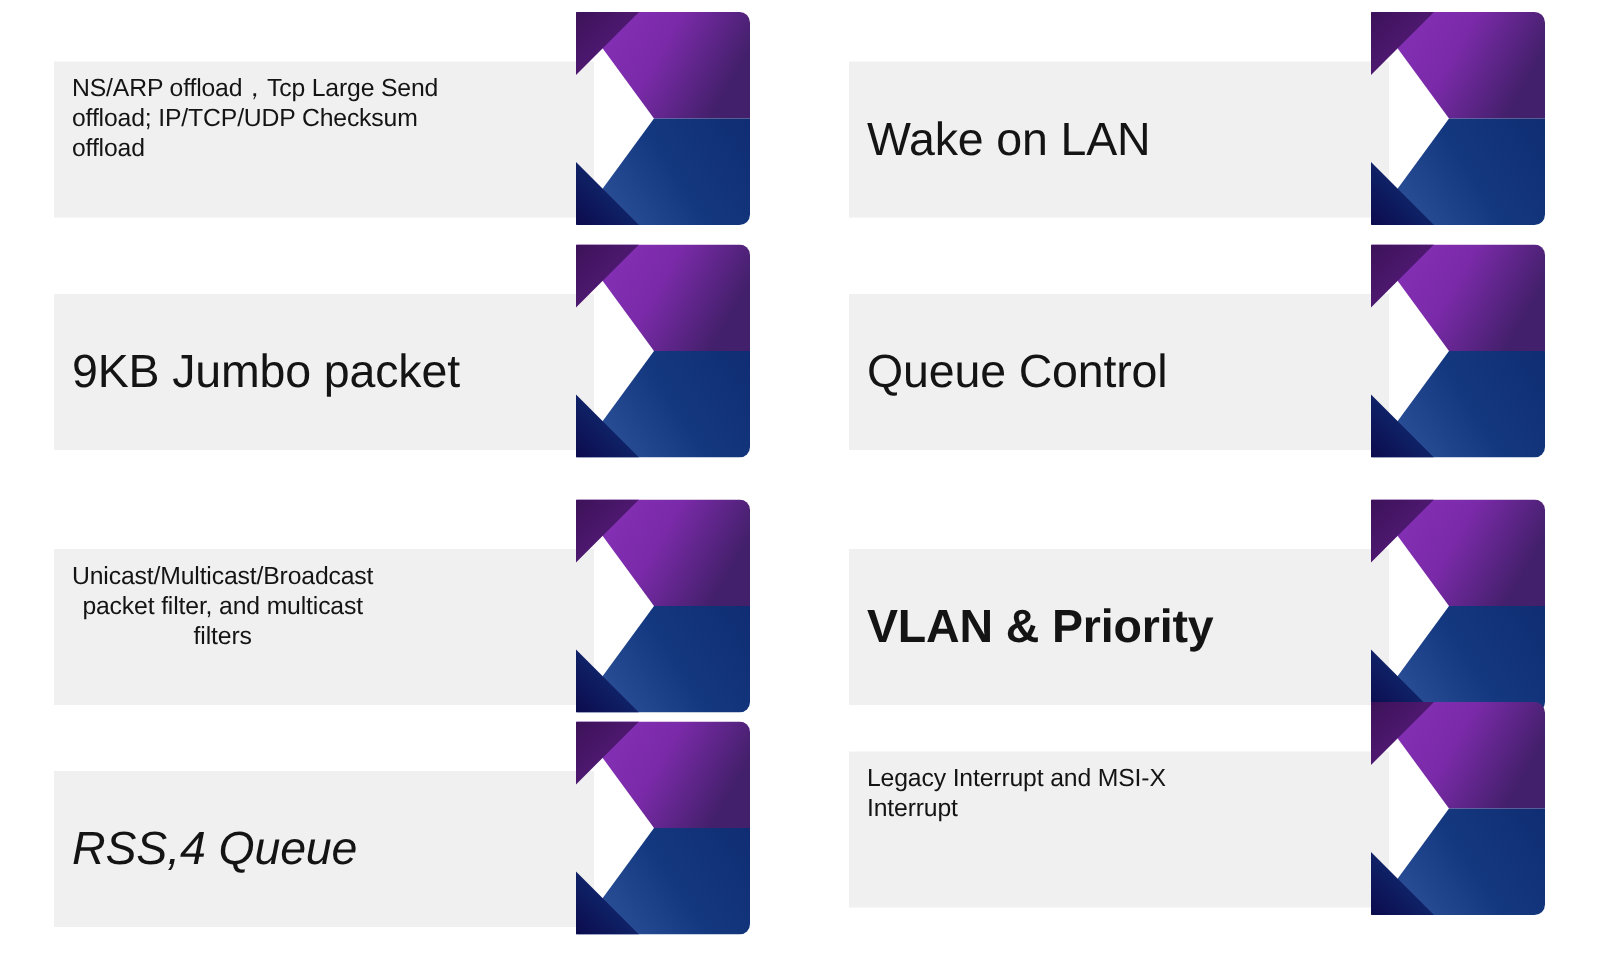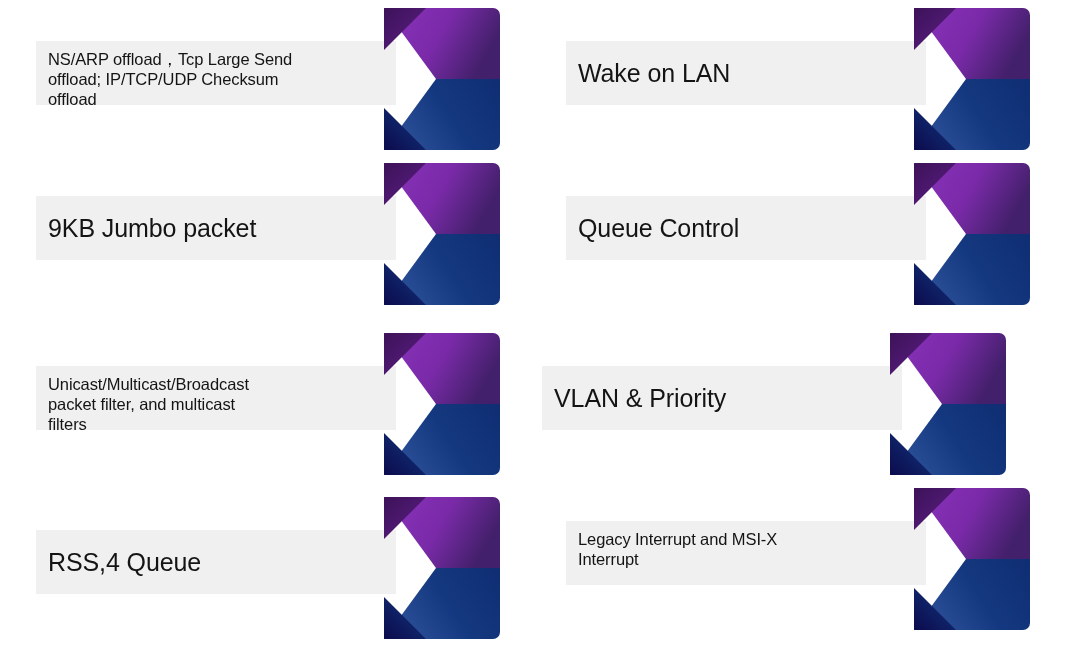--- a/index.html
+++ b/index.html
@@ -30,40 +30,40 @@
     width: 500px;
     height: 155px;
   }
 
   
   .plate {
     position: absolute;
     left: 36px;
     top: 41px;
     width: 360px;
-    height: 64px;
+    height: 104px;
     background: #f0f0f0;
     box-sizing: border-box;
     display: flex;
     align-items: center;
     padding: 0 12px 0 12px;
   }
   .feature.align-top .plate {
     align-items: flex-start;
     padding-top: 8px;
   }
 
   .plate-text {
     color: #141414;
     line-height: 1.22;
     letter-spacing: -0.1px;
     white-space: pre-line;
   }
   .size-lg .plate-text {
-    font-size: 25px;
+    font-size: 31px;
   }
   .size-sm .plate-text {
     font-size: 16.5px;
   }
 
   
   .chevron {
     position: absolute;
     left: 378px;
     top: 8px;
@@ -162,21 +162,21 @@
 
       <path d="M 6 0 L 48 0 L 6 42 Z" fill="url(#gtc2)"></path>
 
       <path d="M 58 71 L 122 71 L 122 142 L 6 142 Z" fill="url(#gb2)"></path>
 
       <path d="M 6 100 L 48 142 L 6 142 Z" fill="url(#gbc2)"></path>
     </g>
   </svg>
       </div>
     </div>
-    <div class="feature size-sm align-top" style="left: 0px; top: 325px;">
+    <div class="feature size-sm align-top" style="left: 0px; top: 325px; text-align: center;">
       <div class="plate">
         <div class="plate-text">Unicast/Multicast/Broadcast
 packet filter, and multicast
 filters</div>
       </div>
       <div class="chevron">
   <svg viewBox="0 0 122 142" xmlns="http://www.w3.org/2000/svg">
     <defs>
       <linearGradient id="gt3" x1="0" y1="0" x2="1" y2="0.35">
         <stop offset="0%" stop-color="#8a33bd"></stop>
@@ -207,21 +207,21 @@
 
       <path d="M 6 0 L 48 0 L 6 42 Z" fill="url(#gtc3)"></path>
 
       <path d="M 58 71 L 122 71 L 122 142 L 6 142 Z" fill="url(#gb3)"></path>
 
       <path d="M 6 100 L 48 142 L 6 142 Z" fill="url(#gbc3)"></path>
     </g>
   </svg>
       </div>
     </div>
-    <div class="feature size-lg" style="left: 0px; top: 489px;">
+    <div class="feature size-lg" style="left: 0px; top: 473px; font-style: italic;">
       <div class="plate">
         <div class="plate-text">RSS,4 Queue</div>
       </div>
       <div class="chevron">
   <svg viewBox="0 0 122 142" xmlns="http://www.w3.org/2000/svg">
     <defs>
       <linearGradient id="gt4" x1="0" y1="0" x2="1" y2="0.35">
         <stop offset="0%" stop-color="#8a33bd"></stop>
         <stop offset="55%" stop-color="#7a2aa8"></stop>
         <stop offset="100%" stop-color="#43206b"></stop>
@@ -336,21 +336,21 @@
 
       <path d="M 6 0 L 48 0 L 6 42 Z" fill="url(#gtc6)"></path>
 
       <path d="M 58 71 L 122 71 L 122 142 L 6 142 Z" fill="url(#gb6)"></path>
 
       <path d="M 6 100 L 48 142 L 6 142 Z" fill="url(#gbc6)"></path>
     </g>
   </svg>
       </div>
     </div>
-    <div class="feature size-lg" style="left: 506px; top: 325px;">
+    <div class="feature size-lg" style="left: 530px; top: 325px; font-weight: bold;">
       <div class="plate">
         <div class="plate-text">VLAN &amp; Priority</div>
       </div>
       <div class="chevron">
   <svg viewBox="0 0 122 142" xmlns="http://www.w3.org/2000/svg">
     <defs>
       <linearGradient id="gt7" x1="0" y1="0" x2="1" y2="0.35">
         <stop offset="0%" stop-color="#8a33bd"></stop>
         <stop offset="55%" stop-color="#7a2aa8"></stop>
         <stop offset="100%" stop-color="#43206b"></stop>
@@ -379,21 +379,21 @@
 
       <path d="M 6 0 L 48 0 L 6 42 Z" fill="url(#gtc7)"></path>
 
       <path d="M 58 71 L 122 71 L 122 142 L 6 142 Z" fill="url(#gb7)"></path>
 
       <path d="M 6 100 L 48 142 L 6 142 Z" fill="url(#gbc7)"></path>
     </g>
   </svg>
       </div>
     </div>
-    <div class="feature size-sm align-top" style="left: 530px; top: 480px;">
+    <div class="feature size-sm align-top" style="left: 530px; top: 460px;">
       <div class="plate">
         <div class="plate-text">Legacy Interrupt and MSI-X
 Interrupt</div>
       </div>
       <div class="chevron">
   <svg viewBox="0 0 122 142" xmlns="http://www.w3.org/2000/svg">
     <defs>
       <linearGradient id="gt8" x1="0" y1="0" x2="1" y2="0.35">
         <stop offset="0%" stop-color="#8a33bd"></stop>
         <stop offset="55%" stop-color="#7a2aa8"></stop>

